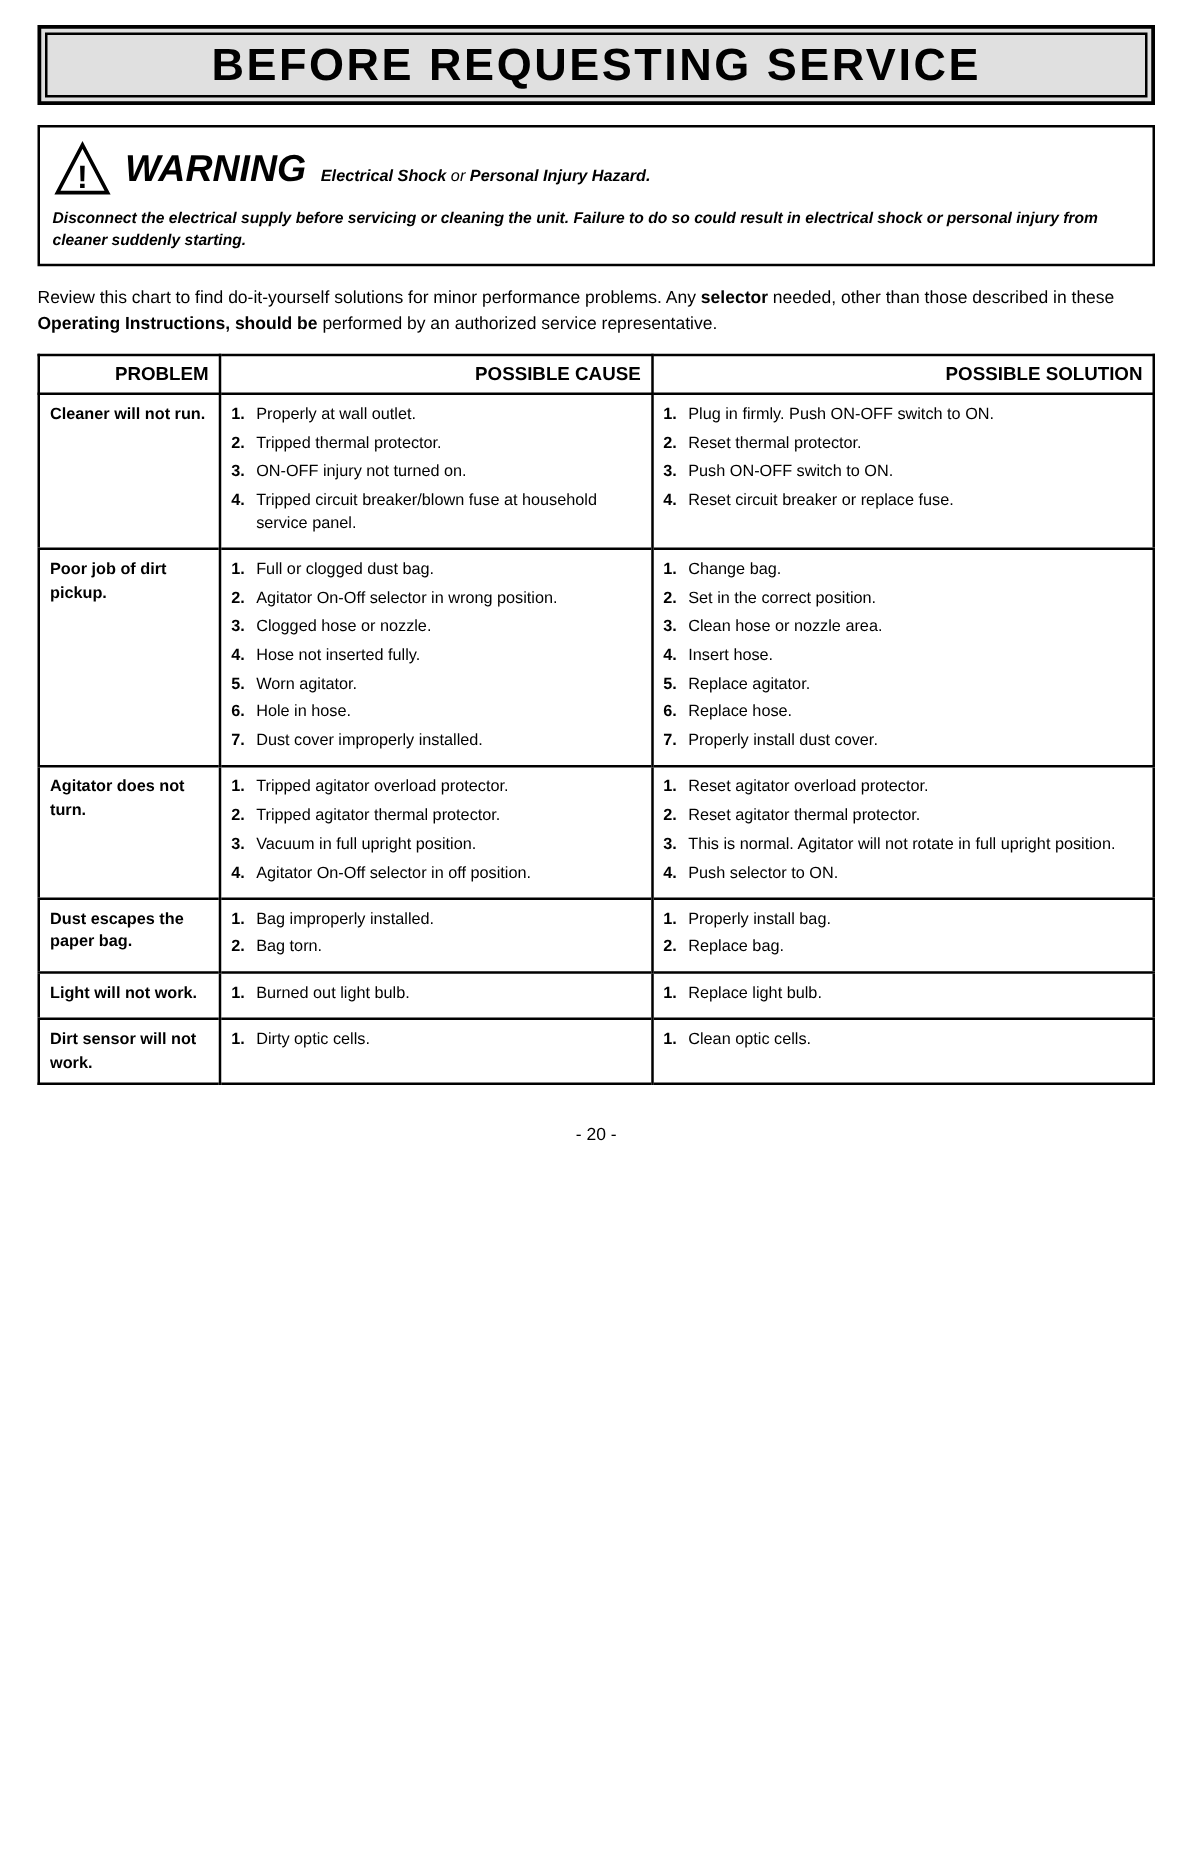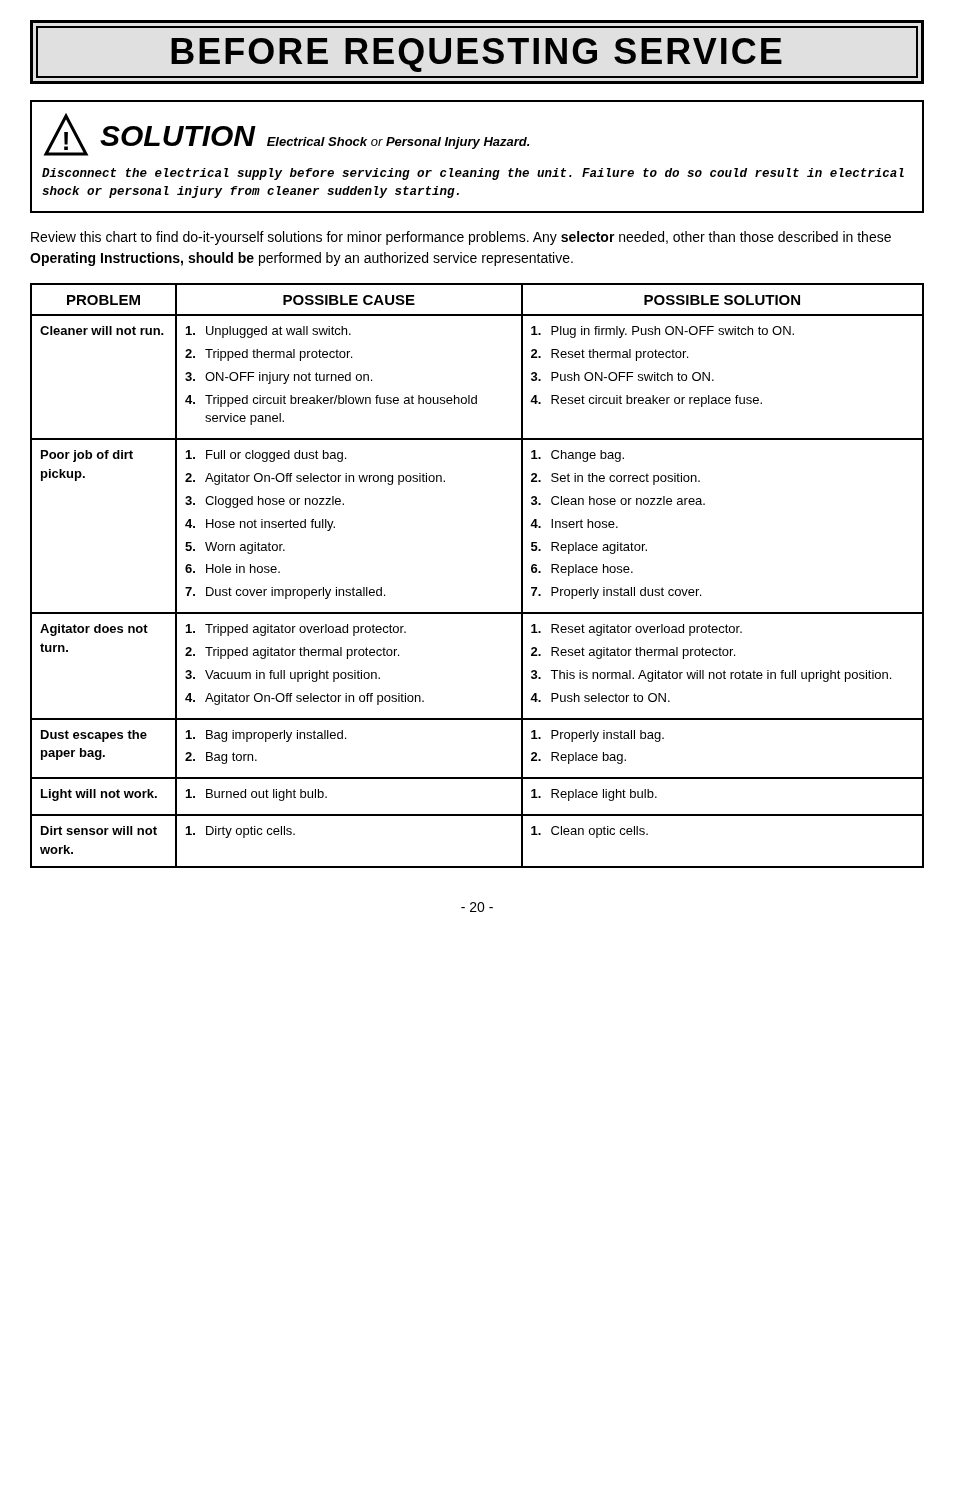--- a/index.html
+++ b/index.html
@@ -67,21 +67,20 @@
       font-size: 13px;
       font-style: italic;
     }
     .warning-subtitle b {
       font-weight: bold;
     }
     .warning-body {
       font-size: 12.5px;
       font-style: italic;
       line-height: 1.4;
-      font-family: Liberation Mono, monospace;
     }
     .warning-body b { font-weight: bold; }
 
     
     .intro-text {
       font-size: 14px;
       line-height: 1.5;
       margin-bottom: 14px;
       font-weight: normal;
     }
@@ -91,21 +90,21 @@
     table {
       width: 100%;
       border-collapse: collapse;
       border: 2px solid #000;
     }
     th {
       border: 2px solid #000;
       padding: 6px 8px;
       font-size: 15px;
       font-weight: 900;
-      text-align: center;
+      text-align: right;
       font-family: Arial Black, Arial, sans-serif;
       background: #fff;
     }
     td {
       border: 1px solid #000;
       padding: 6px 8px;
       vertical-align: top;
       font-size: 13px;
       line-height: 1.45;
     }
@@ -160,21 +159,21 @@
 </div>
 
 <div class="warning-box">
   <div class="warning-header">
 
     <svg class="warning-triangle" viewBox="0 0 48 48" xmlns="http://www.w3.org/2000/svg">
       <polygon points="24,4 44,42 4,42" fill="white" stroke="black" stroke-width="3"></polygon>
       <text x="24" y="38" text-anchor="middle" font-size="26" font-weight="900" font-family="Arial Black, Arial">!</text>
     </svg>
     <div>
-      <span class="warning-title">SOLUTION</span><span class="warning-subtitle"> <b>Electrical Shock</b> or <b>Personal Injury Hazard.</b></span>
+      <span class="warning-title">WARNING</span><span class="warning-subtitle"> <b>Electrical Shock</b> or <b>Personal Injury Hazard.</b></span>
     </div>
   </div>
   <div class="warning-body">
     <b>Disconnect the electrical supply before servicing or cleaning the unit. Failure to do so could result in electrical shock or personal injury from cleaner suddenly starting.</b>
   </div>
 </div>
 
 <div class="intro-text">
   Review this chart to find do-it-yourself solutions for minor performance problems. Any <b>selector</b> needed, other than those described in these <b>Operating Instructions, should be</b> performed by an authorized service representative.
 </div>
@@ -187,21 +186,21 @@
       <th>POSSIBLE SOLUTION</th>
     </tr>
   </thead>
   <tbody id="table-body">
   <tr class="section-start">
         <td class="problem-cell" rowspan="1">Cleaner will not run.</td>
         <td class="cause-cell">
           <ul class="num-list">
             <li>
               <span class="num">1.</span>
-              <span>Unplugged at wall switch.</span>
+              <span>Properly at wall outlet.</span>
             </li>
             <li>
               <span class="num">2.</span>
               <span>Tripped thermal protector.</span>
             </li>
             <li>
               <span class="num">3.</span>
               <span>ON-OFF injury not turned on.</span>
             </li>
             <li>

